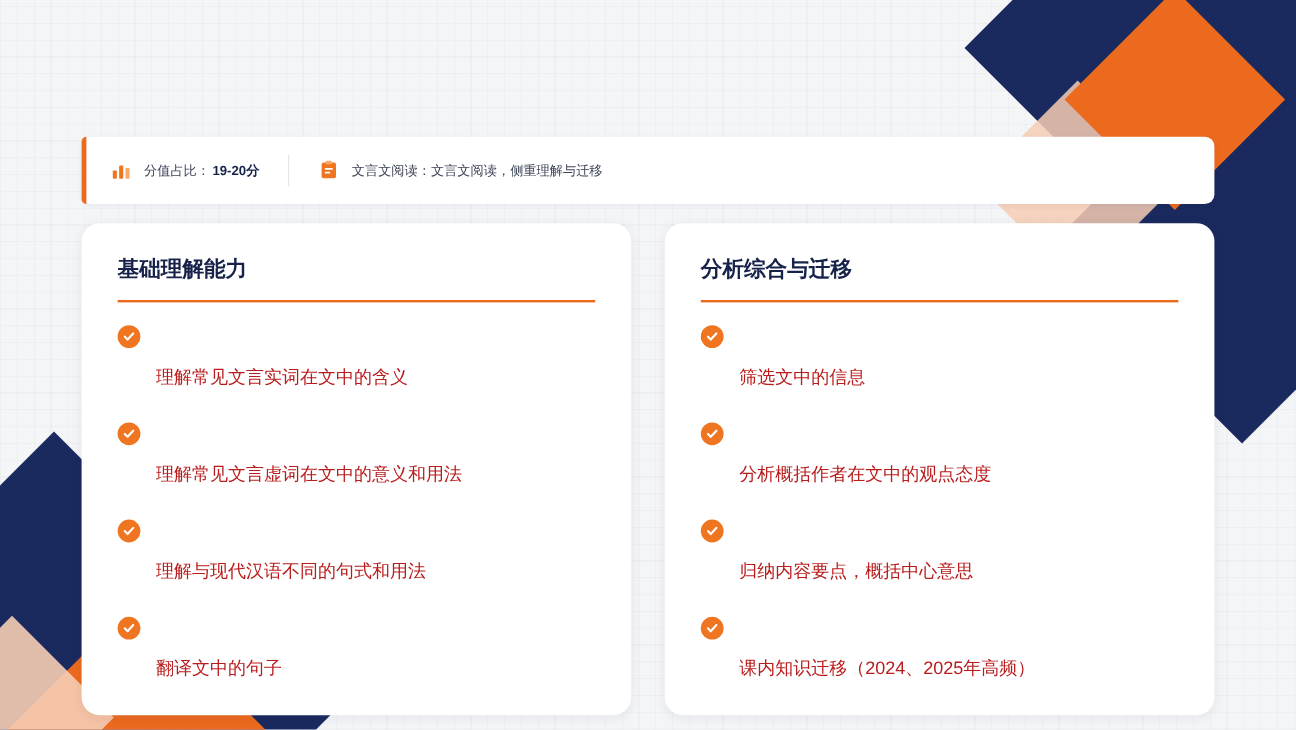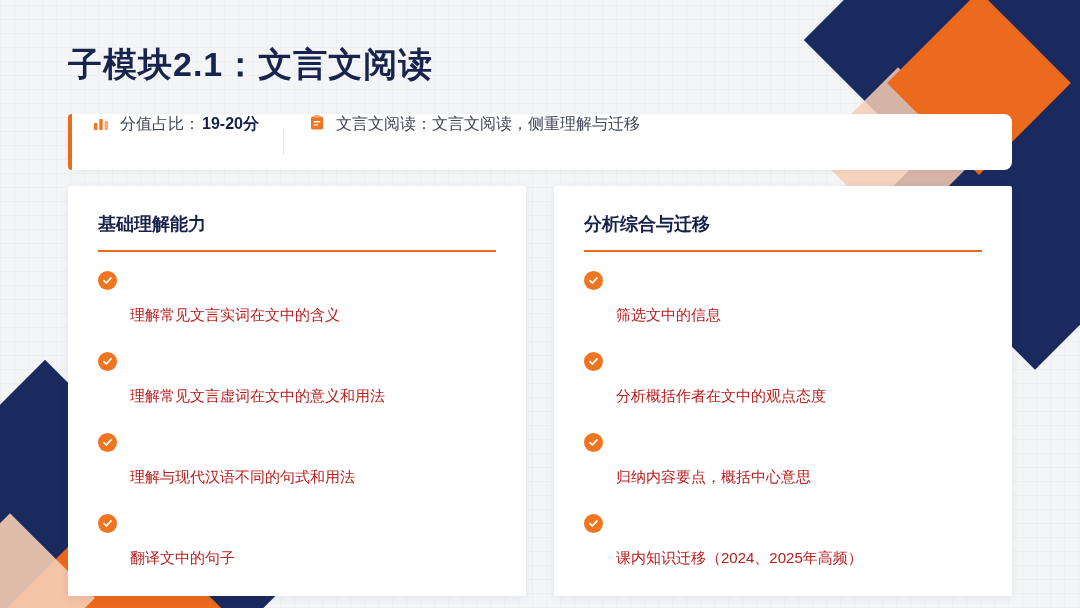--- a/index.html
+++ b/index.html
@@ -129,23 +129,24 @@
     position: absolute;
     left: 0;
     top: 0;
     bottom: 0;
     width: 4px;
     background: #ec6a1e;
     border-radius: 8px 0 0 8px;
   }
   .info-item {
     display: flex;
+    align-items: center;
     height: 100%;
     padding: 0 24px;
-    font-size: 16px;
+    font-size: 11px;
     color: #3b4256;
     white-space: nowrap;
   }
   .info-item:first-of-type { padding-left: 26px; }
   .info-sep {
     width: 1px;
     height: 26px;
     background: #e3e5ea;
   }
   .info-label { color: #3f455a; }
@@ -169,21 +170,21 @@
     left: 68px;
     top: 186px;
     width: 944px;
     display: flex;
     gap: 28px;
   }
   .card {
     width: 458px;
     min-height: 378px;
     background: #ffffff;
-    border-radius: 2px;
+    border-radius: 15px;
     box-shadow: 0 2px 10px rgba(20,30,70,0.07);
     padding: 26px 30px 28px 30px;
     box-sizing: border-box;
   }
   .card-title {
     font-size: 18px;
     font-weight: bold;
     color: #16224a;
     padding-bottom: 14px;
   }
@@ -228,21 +229,20 @@
   <div class="deco deco-tr-navy2"></div>
   <div class="deco deco-tr-peach"></div>
   <div class="deco deco-tr-orange"></div>
 
   <div class="deco deco-bl-navy"></div>
   <div class="deco deco-bl-orange"></div>
   <div class="deco deco-bl-peach"></div>
 
   <div class="deco deco-br-diamond"></div>
 
-  <div class="title">子模块2.1：文言文阅读</div>
 
   <div class="infobar">
     <div class="accent"></div>
 
     <div class="info-item">
       <span class="ico">
         <svg width="18" height="18" viewBox="0 0 18 18">
           <rect x="2" y="9" width="3.4" height="7" rx="0.8" fill="#ef7521"></rect>
           <rect x="7.3" y="5" width="3.4" height="11" rx="0.8" fill="#ef7521"></rect>
           <rect x="12.6" y="7" width="3.4" height="9" rx="0.8" fill="#f6a96a"></rect>

